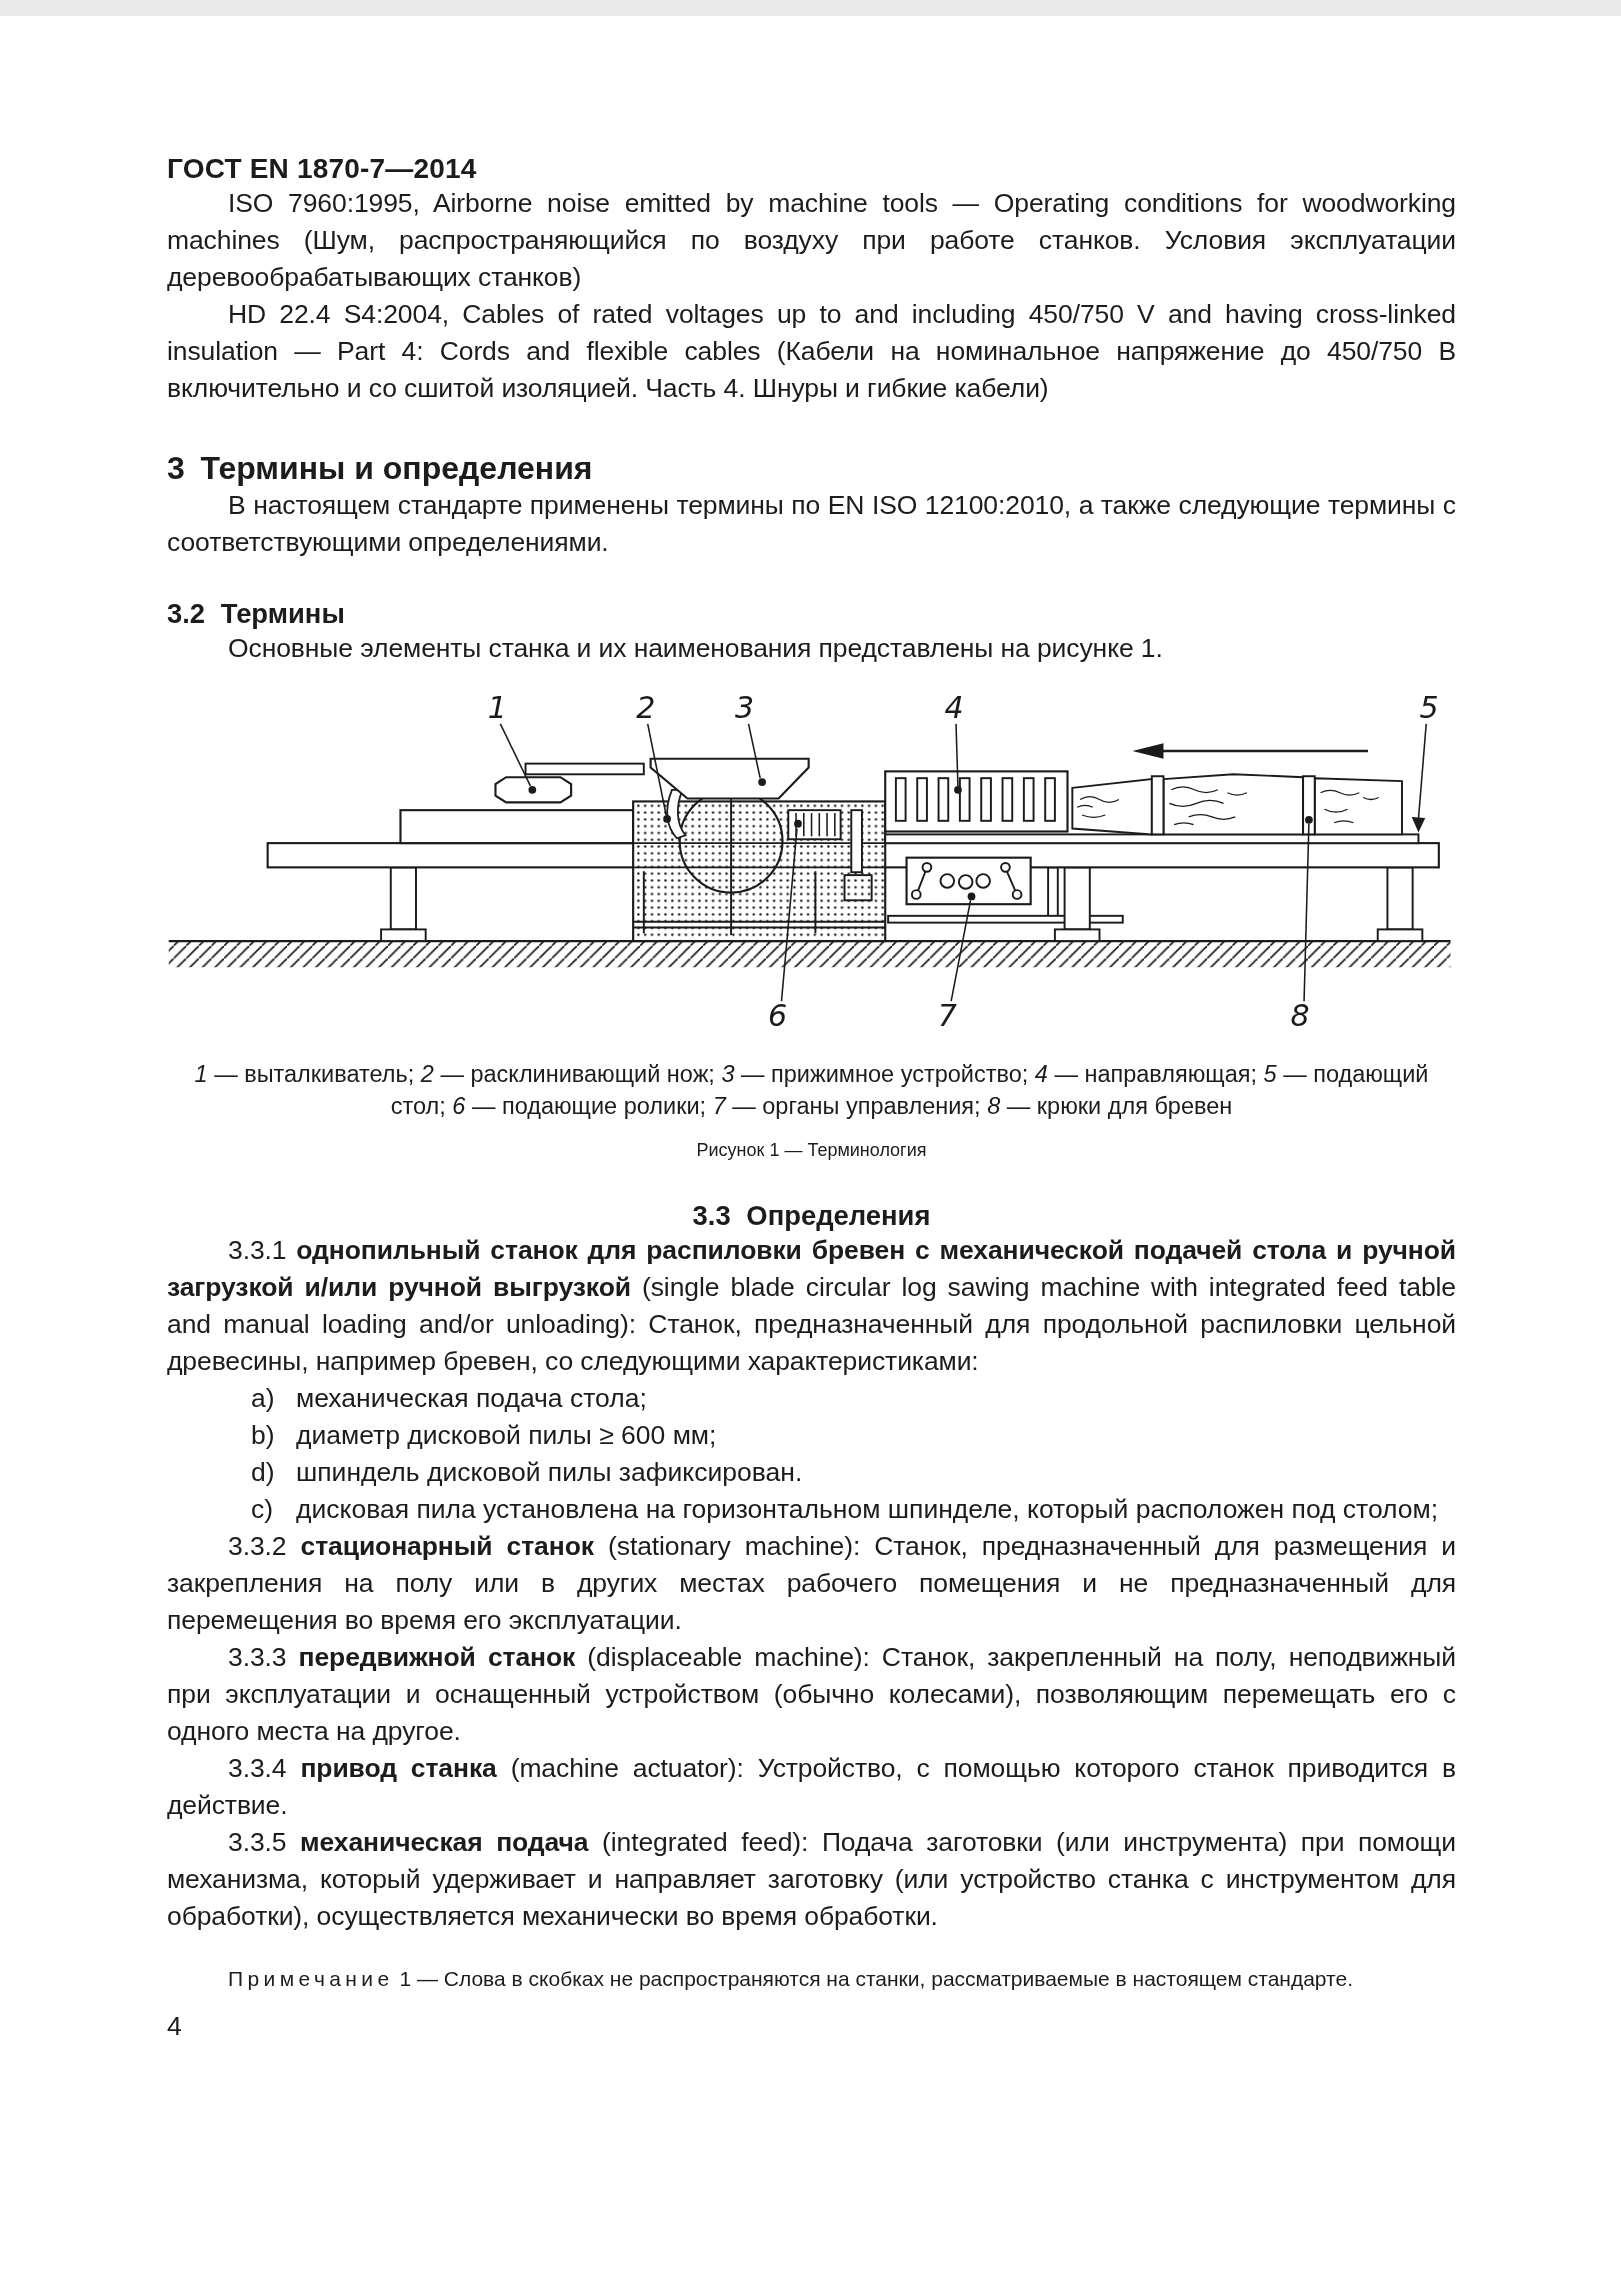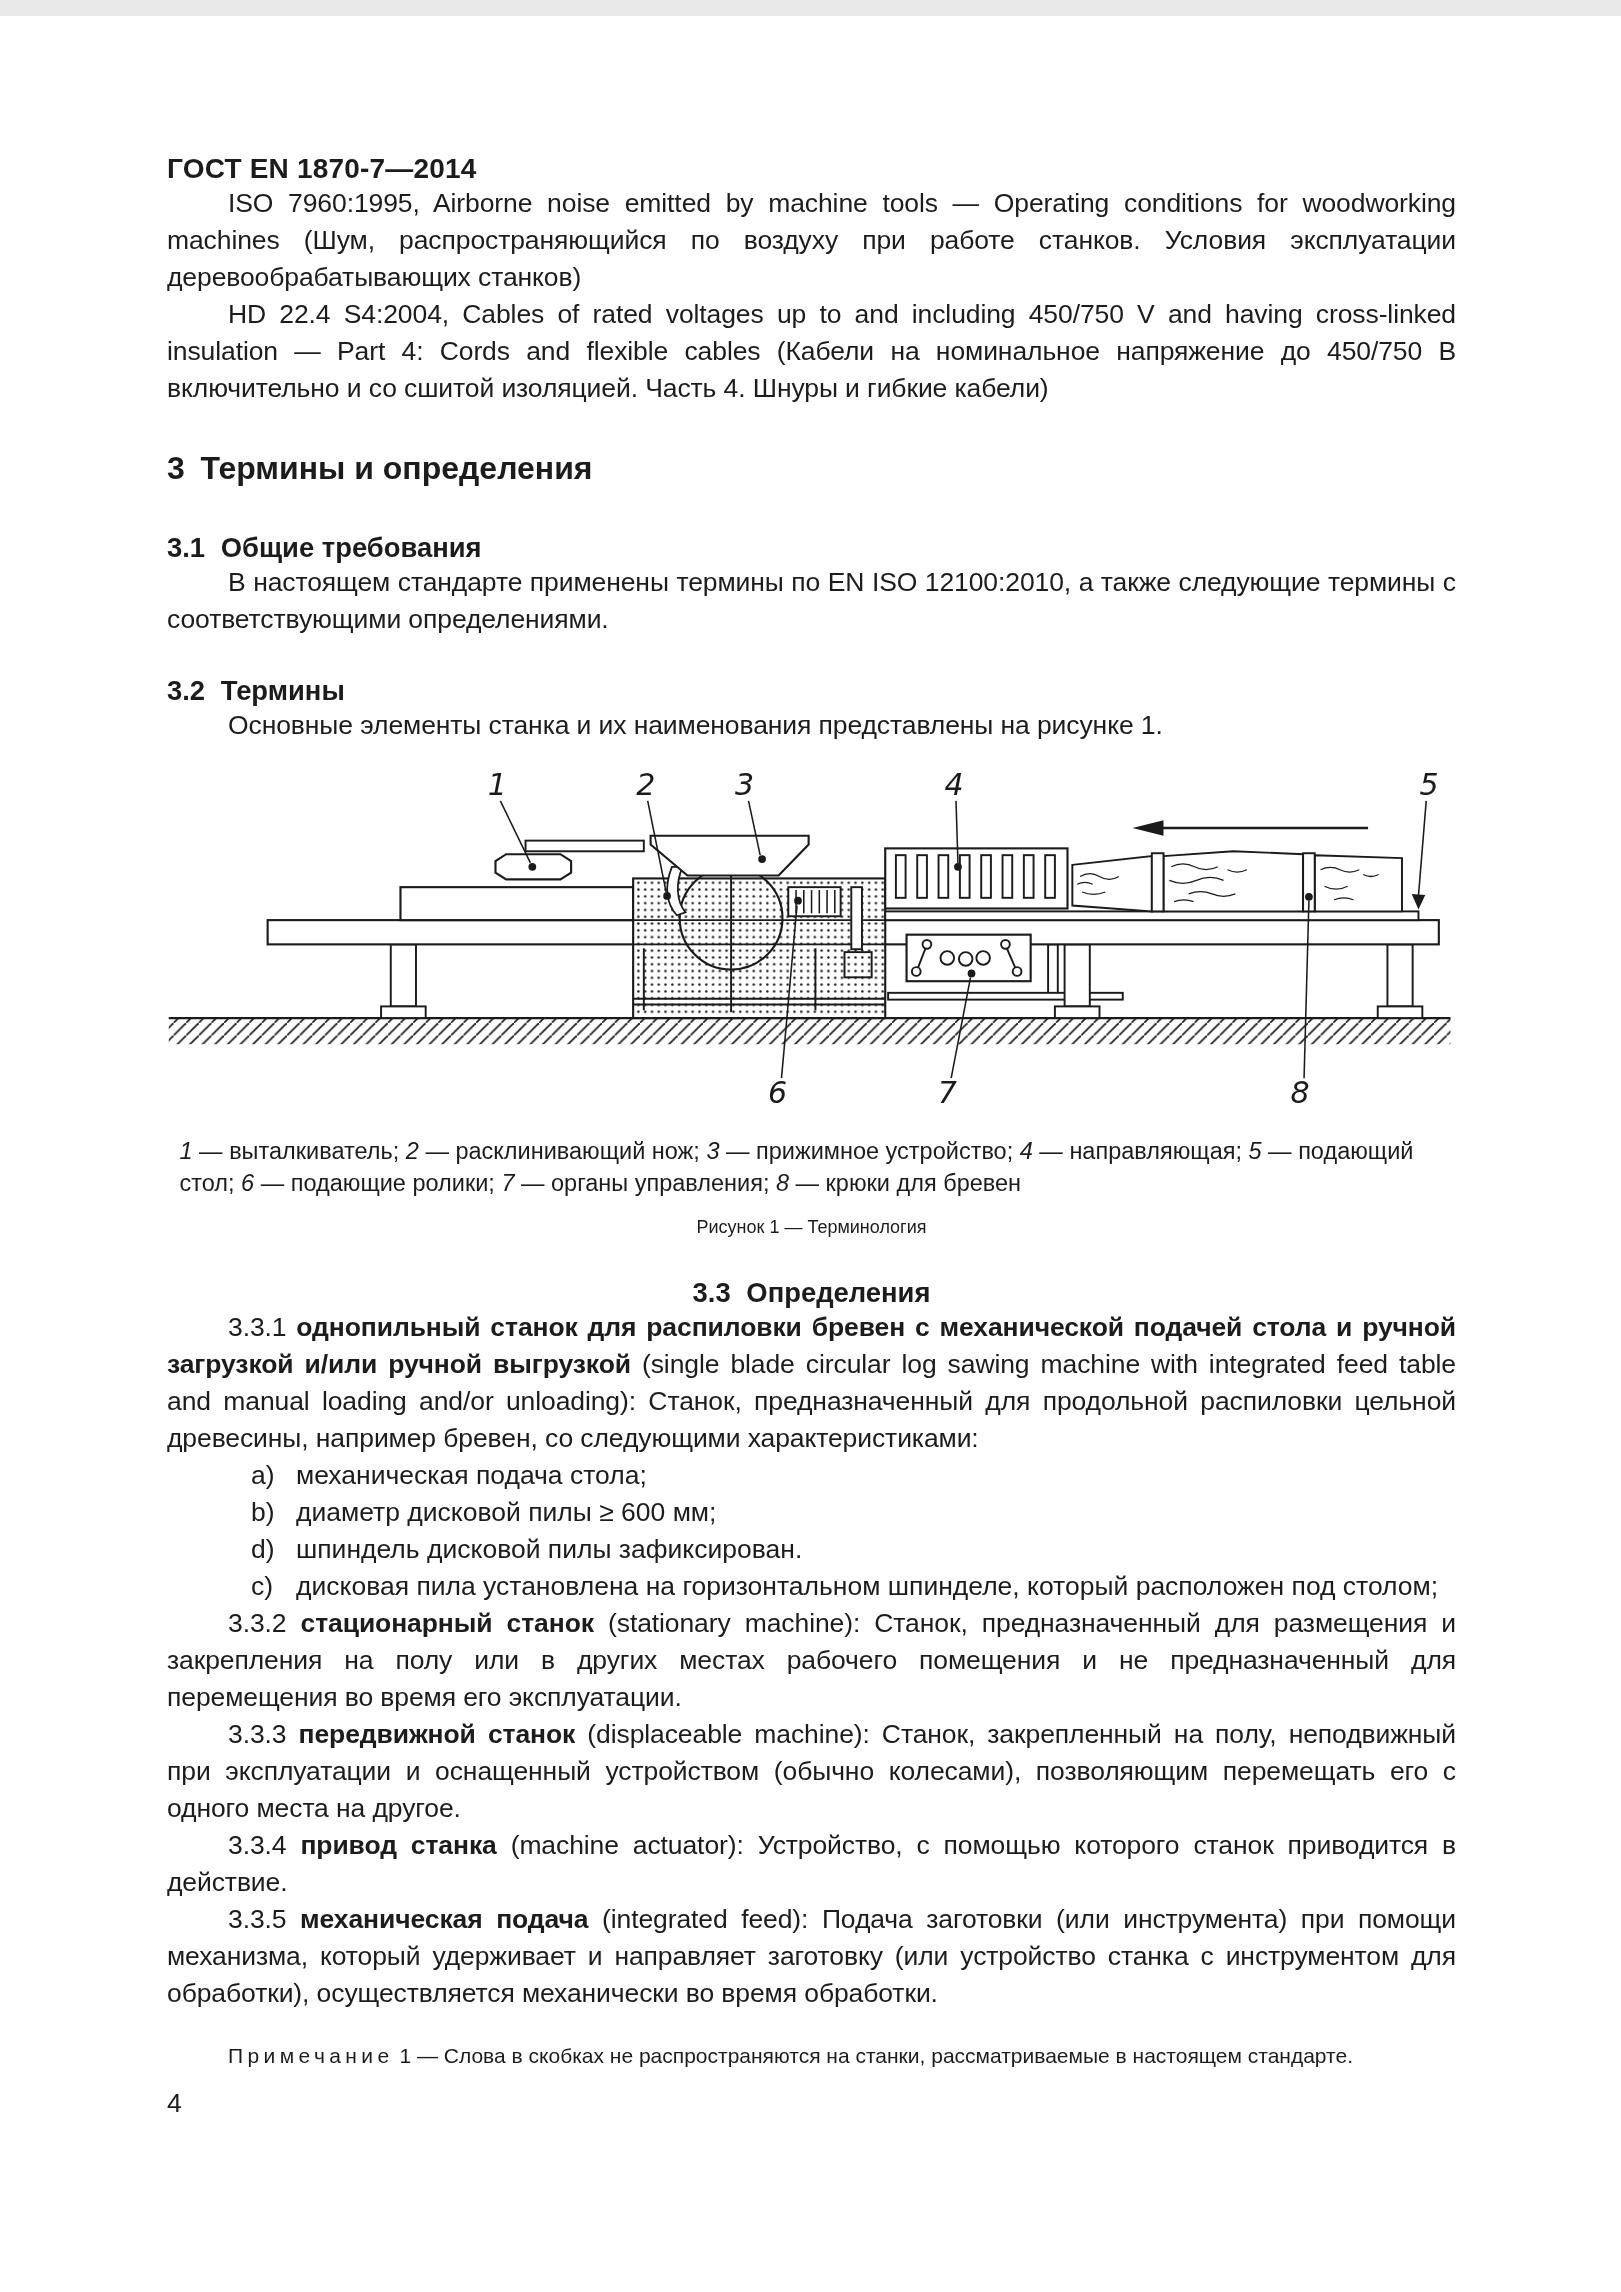--- a/index.html
+++ b/index.html
@@ -22,21 +22,21 @@
   .h2{margin-top:43px;font-size:32px;font-weight:bold;}
   .h3{font-size:27.4px;font-weight:bold;}
   .h-num{display:inline-block;margin-right:15.7px;}
   .h31{margin-top:45px;}
   .h32{margin-top:37px;}
   .h33{margin-top:39px;text-align:center;}
   .after-h{margin-top:23.5px;}
   .fig-wrap{margin:13.7px 0 0 -5.9px;}
   .legend{
     margin:9.8px auto 0 auto;max-width:1264px;
-    font-size:23.5px;line-height:32px;color:#1c1c1c;
+    font-size:23.5px;line-height:32px;text-align:center;color:#1c1c1c;
   }
   .legend i{font-style:italic;}
   .fig-caption{margin-top:17.6px;text-align:center;font-size:18px;}
   .li{font-size:26.5px;line-height:37px;padding-left:84px;text-align:justify;}
   .li-label{display:inline-block;width:45px;}
   .def b{letter-spacing:-0.1px;}
   .note{
     margin-top:25.5px;font-size:21px;line-height:35px;
     text-align:justify;text-indent:61px;
   }
@@ -55,23 +55,20 @@
 
     <div class="doc-header">ГОСТ EN 1870-7—2014</div>
 
     <p class="body-par ref1">ISO 7960:1995, Airborne noise emitted by machine tools — Operating conditions for woodworking machines (Шум, распространяющийся по воздуху при работе станков. Условия эксплуатации деревообрабатывающих станков)</p>
     <p class="body-par">HD 22.4 S4:2004, Cables of rated voltages up to and including 450/750 V and having cross-linked insulation — Part 4: Cords and flexible cables (Кабели на номинальное напряжение до 450/750 В включительно и со сшитой изоляцией. Часть 4. Шнуры и гибкие кабели)</p>
 
     <div class="h2">
       <span class="h-num">3</span><span>Термины и определения</span>
     </div>
 
-    <div class="h3 h31">
-      <span class="h-num">3.1</span><span>Общие требования</span>
-    </div>
     <p class="body-par after-h">В настоящем стандарте применены термины по EN ISO 12100:2010, а также следующие термины с соответствующими определениями.</p>
 
     <div class="h3 h32">
       <span class="h-num">3.2</span><span>Термины</span>
     </div>
     <p class="body-par after-h">Основные элементы станка и их наименования представлены на рисунке 1.</p>
 
     <div class="fig-wrap">
       <svg width="1304" height="364" viewBox="0 0 1345 375" xmlns="http://www.w3.org/2000/svg">
         <defs>

